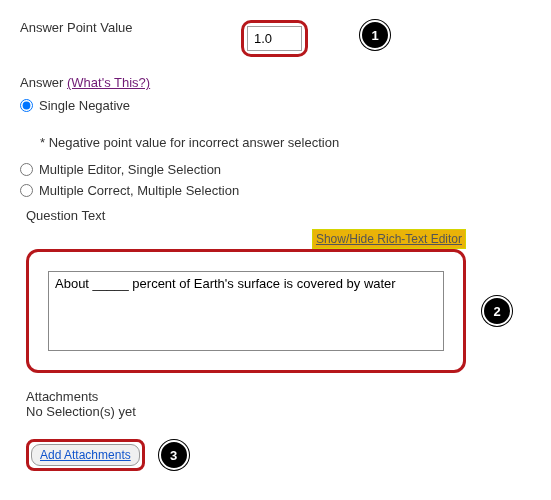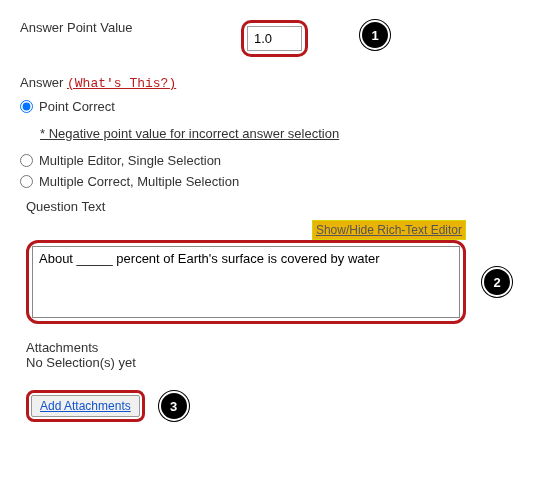--- a/index.html
+++ b/index.html
@@ -39,21 +39,21 @@
     display: inline-flex;
     align-items: center;
     justify-content: center;
     font-weight: bold;
     font-size: 13px;
     border: 2px solid #fff;
     box-shadow: 0 0 0 1px #000;
     margin-left: 16px;
     flex-shrink: 0;
   }
-  .link { color: #b91c1c; text-decoration: underline; cursor: pointer; font-family: Liberation Mono, monospace; }
+  .link { color: #701a75; text-decoration: underline; cursor: pointer; }
   .radio-row { display: flex; align-items: center; margin: 6px 0; }
   .radio-row input { margin: 0 6px 0 0; }
   .indent { margin-left: 20px; }
   .neg-input {
     width: 155px;
     padding: 3px 4px;
     font-size: 13px;
     border: 1px solid #a9a9a9;
     box-sizing: border-box;
     margin-left: 2px;
@@ -65,45 +65,45 @@
     resize: none;
     border: 1px solid #888;
     font-family: Arial, Helvetica, sans-serif;
     font-size: 13px;
     padding: 4px 6px;
     box-sizing: border-box;
     overflow: hidden;
   }
   .textarea-wrap {
     width: 440px;
-    height: 84px;
+    height: 124px;
     border: 3px solid #b6171b;
     border-radius: 12px;
-    padding: 3px;
+    padding: 19px;
     box-sizing: border-box;
   }
   .toggle-editor {
     background: #eab308;
     color: #555;
     text-decoration: underline;
     font-size: 12px;
     padding: 2px 3px;
     display: inline-block;
     border: 1px solid #d4d400;
   }
   .add-attach-btn {
     background: #f0f0f0;
     border: 1px solid #999;
     padding: 3px 8px;
     font-size: 12px;
     color: #1155cc;
     text-decoration: underline;
     cursor: pointer;
     display: inline-block;
-    border-radius: 2px;
+    border-radius: 9px;
   }
   .section-margin { margin-top: 16px; margin-bottom: 20px; }
 </style>
 </head>
 <body>
 
 <div class="row" style="align-items:flex-start;gap:36px;">
   <span class="lbl" style="width:185px;">Answer Point Value</span>
   <span class="red-ring">
     <input class="point-input" value="1.0" style="">
@@ -111,23 +111,23 @@
   <span class="callout">1</span>
 </div>
 
 <div style="margin-top:18px; margin-bottom:8px;">
   <span>Answer</span>
   <span class="link">(What's This?)</span>
 </div>
 
 <div class="radio-row">
   <input type="radio" name="answerType" checked="" style="">
-  <span>Point Correct</span>
+  <span>Single Negative</span>
 </div>
-<div class="indent" style="margin-top:12px; margin-bottom:10px; display:flex; align-items:baseline;text-decoration:underline;">
+<div class="indent" style="margin-top:22px; margin-bottom:10px; display:flex; align-items:baseline;">
   <span style="font-size:13px;">* Negative point value for incorrect answer selection</span>
 </div>
 
 <div class="radio-row" style="margin-top:12px;">
   <input type="radio" name="answerType" style="">
   <span>Multiple Editor, Single Selection</span>
 </div>
 
 <div class="radio-row">
   <input type="radio" name="answerType" style="">

